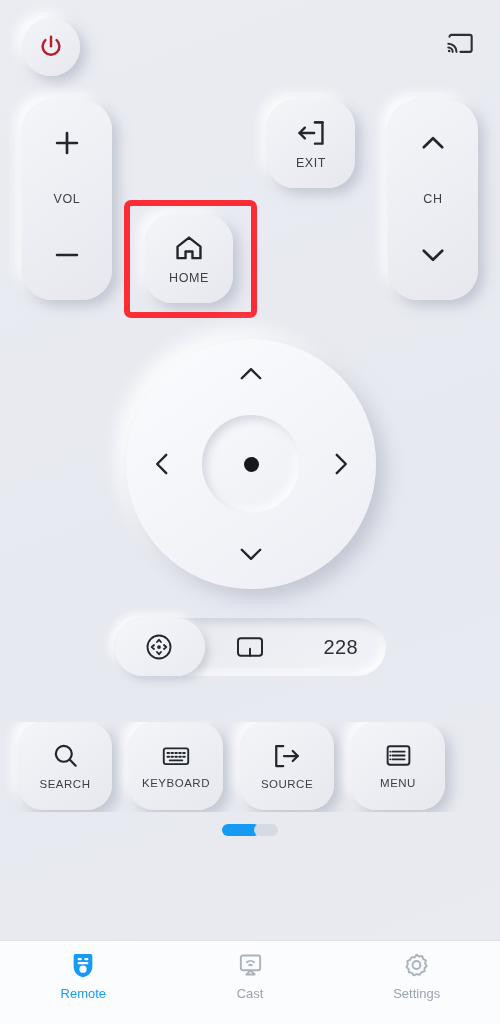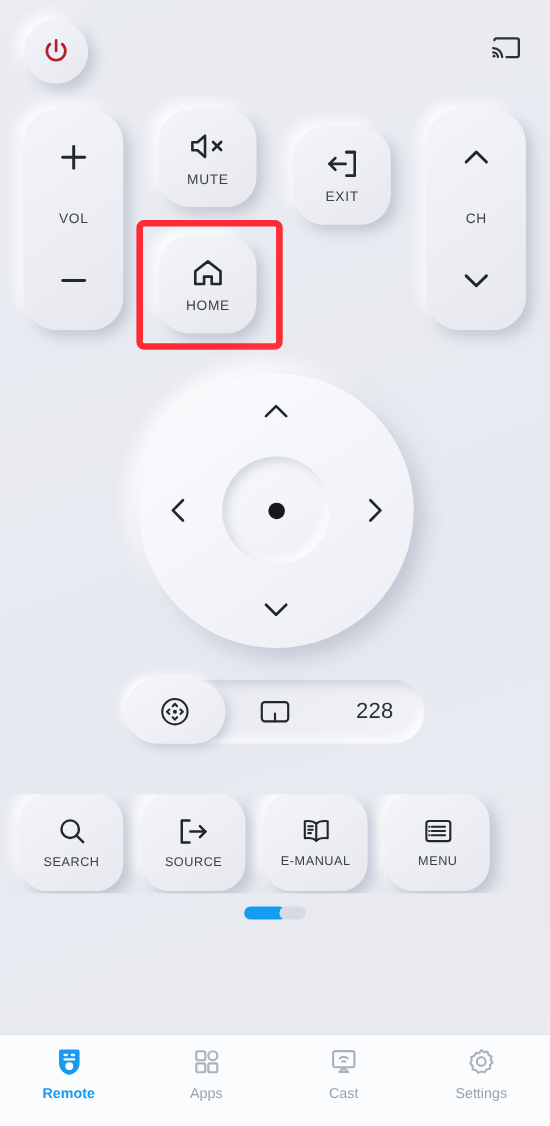--- a/index.html
+++ b/index.html
@@ -66,21 +66,21 @@
   
   .sqbtn {
     position: absolute;
     width: 88px; height: 88px;
     border-radius: 27px;
     display: flex; flex-direction: column;
     align-items: center; justify-content: center;
     gap: 9px; cursor: pointer;
   }
   #mute-btn { left: 145px; top: 100px; }
-  #exit-btn { left: 267px; top: 116px; }
+  #exit-btn { left: 267px; top: 100px; }
   #home-btn { left: 145px; top: 215px; }
   #back-btn { left: 267px; top: 215px; }
 
   
   #home-highlight {
     position: absolute;
     left: 124px; top: 200px;
     width: 133px; height: 118px;
     border: 6px solid #fb2c36;
     border-radius: 7px;
@@ -179,21 +179,21 @@
     background: #fbfcfd;
     border-top: 1px solid #dfe3ea;
     display: flex; align-items: flex-start;
     padding-top: 10px;
   }
   .nav-item {
     flex: 1; display: flex; flex-direction: column;
     align-items: center; gap: 7px; cursor: pointer;
   }
   .nav-lbl { font-size: 13px; color: #9aa3ad; font-weight: 500; }
-  .nav-item.active .nav-lbl { color: #159bf3; font-weight: 700; }
+  .nav-item.active .nav-lbl { color: #159bf3; font-weight: 400; }
 </style>
 </head>
 <body>
 
 <div id="app">
 
   <div id="header">
     <div id="power-btn" class="neu">
       <span class="ico">
         <svg width="28" height="28" viewBox="0 0 24 24" fill="none" stroke="#b3202a" stroke-width="2.1" stroke-linecap="round">
@@ -245,30 +245,20 @@
     <div class="lbl">CH</div>
     <div class="rocker-half">
       <span class="ico">
         <svg width="34" height="34" viewBox="0 0 24 24" fill="none" stroke="#22262d" stroke-width="1.9" stroke-linecap="round" stroke-linejoin="round">
           <path d="M5.5 9 L12 15.4 L18.5 9"></path>
         </svg>
       </span>
     </div>
   </div>
 
-  <div id="mute-btn" class="sqbtn neu">
-    <span class="ico">
-      <svg width="34" height="30" viewBox="0 0 26 22" fill="none" stroke="#22262d" stroke-width="1.8" stroke-linecap="round" stroke-linejoin="round">
-        <path d="M2.2 8.2 H5.8 L11 3.6 V18.4 L5.8 13.8 H2.2 Z"></path>
-        <path d="M16.6 8 L22.2 13.6"></path>
-        <path d="M22.2 8 L16.6 13.6"></path>
-      </svg>
-    </span>
-    <div class="lbl">MUTE</div>
-  </div>
 
   <div id="exit-btn" class="sqbtn neu">
     <span class="ico">
       <svg width="32" height="30" viewBox="0 0 24 22" fill="none" stroke="#22262d" stroke-width="1.8" stroke-linecap="round" stroke-linejoin="round">
         <path d="M15 3 H20.6 V19 H15"></path>
         <path d="M20.6 3 H15"></path>
         <path d="M14.4 11 H3.4"></path>
         <path d="M7.4 7 L3.4 11 L7.4 15"></path>
       </svg>
     </span>
@@ -349,43 +339,43 @@
     <div class="shortcut neu">
       <span class="ico">
         <svg width="29" height="29" viewBox="0 0 24 24" fill="none" stroke="#22262d" stroke-width="1.8" stroke-linecap="round">
           <circle cx="10.6" cy="10.6" r="6.6"></circle>
           <path d="M15.6 15.6 L20.4 20.4"></path>
         </svg>
       </span>
       <div class="lbl">SEARCH</div>
     </div>
 
+    <div class="shortcut neu">
+      <span class="ico">
+        <svg width="30" height="26" viewBox="0 0 26 22" fill="none" stroke="#22262d" stroke-width="1.6" stroke-linecap="round" stroke-linejoin="round">
+          <rect x="2.4" y="4.4" width="21.2" height="13.6" rx="1.8"></rect>
+          <path d="M5.6 8.4 h1.4 M9 8.4 h1.4 M12.4 8.4 h1.4 M15.8 8.4 h1.4 M19.2 8.4 h1.4" stroke-width="1.7"></path>
+          <path d="M5.6 11.6 h1.4 M9 11.6 h1.4 M12.4 11.6 h1.4 M15.8 11.6 h1.4 M19.2 11.6 h1.4" stroke-width="1.7"></path>
+          <path d="M7.6 14.8 H18.4" stroke-width="1.7"></path>
+        </svg>
+      </span>
+      <div class="lbl">KEYBOARD</div>
+    </div>
 
     <div class="shortcut neu">
       <span class="ico">
         <svg width="30" height="28" viewBox="0 0 24 22" fill="none" stroke="#22262d" stroke-width="1.8" stroke-linecap="round" stroke-linejoin="round">
           <path d="M9 3 H3.4 V19 H9"></path>
           <path d="M9.6 11 H20.6"></path>
           <path d="M16.6 7 L20.6 11 L16.6 15"></path>
         </svg>
       </span>
       <div class="lbl">SOURCE</div>
     </div>
 
-    <div class="shortcut neu">
-      <span class="ico">
-        <svg width="29" height="27" viewBox="0 0 24 22" fill="none" stroke="#22262d" stroke-width="1.6" stroke-linecap="round" stroke-linejoin="round">
-          <path d="M12 5.4 C10 3.5 6.6 3.2 3.4 3.6 V16.4 C6.6 16 10 16.3 12 18.2"></path>
-          <path d="M12 5.4 C14 3.5 17.4 3.2 20.6 3.6 V16.4 C17.4 16 14 16.3 12 18.2"></path>
-          <path d="M12 5.4 V18.2"></path>
-          <path d="M6 7.4 h3.4 M6 10 h3.4 M6 12.6 h2"></path>
-        </svg>
-      </span>
-      <div class="lbl">E-MANUAL</div>
-    </div>
 
     <div class="shortcut neu">
       <span class="ico">
         <svg width="29" height="27" viewBox="0 0 24 22" fill="none" stroke="#22262d" stroke-width="1.6" stroke-linecap="round" stroke-linejoin="round">
           <rect x="3" y="3.4" width="18" height="15.2" rx="2"></rect>
           <path d="M7 7.8 h10 M7 11 h10 M7 14.2 h10"></path>
           <circle cx="5.2" cy="7.8" r="0.8" fill="#22262d" stroke="none"></circle>
           <circle cx="5.2" cy="11" r="0.8" fill="#22262d" stroke="none"></circle>
           <circle cx="5.2" cy="14.2" r="0.8" fill="#22262d" stroke="none"></circle>
         </svg>
@@ -407,31 +397,20 @@
           <path d="M3 4.2 A1.6 1.6 0 0 1 4.6 2.6 H17.4 A1.6 1.6 0 0 1 19 4.2 V13.4 C19 18.2 15.4 21.4 11 22.6 C6.6 21.4 3 18.2 3 13.4 Z" fill="#159bf3"></path>
           <rect x="6.4" y="6" width="3.6" height="1.9" rx="0.9" fill="#ffffff"></rect>
           <rect x="12" y="6" width="3.6" height="1.9" rx="0.9" fill="#ffffff"></rect>
           <rect x="6.4" y="9.4" width="9.2" height="1.9" rx="0.9" fill="#ffffff"></rect>
           <circle cx="11" cy="15.6" r="3.1" fill="#ffffff"></circle>
         </svg>
       </span>
       <div class="nav-lbl">Remote</div>
     </div>
 
-    <div class="nav-item">
-      <span class="ico">
-        <svg width="26" height="28" viewBox="0 0 22 24" fill="none" stroke="#aab2bc" stroke-width="1.7" stroke-linejoin="round">
-          <rect x="2.8" y="4" width="7" height="7" rx="1.4"></rect>
-          <rect x="12.2" y="4" width="7" height="7" rx="3.5"></rect>
-          <rect x="2.8" y="13.4" width="7" height="7" rx="1.4"></rect>
-          <rect x="12.2" y="13.4" width="7" height="7" rx="1.4"></rect>
-        </svg>
-      </span>
-      <div class="nav-lbl">Apps</div>
-    </div>
 
 
     <div class="nav-item">
       <span class="ico">
         <svg width="27" height="28" viewBox="0 0 24 24" fill="none" stroke="#aab2bc" stroke-width="1.7" stroke-linecap="round" stroke-linejoin="round">
           <rect x="3.4" y="3.6" width="17.2" height="13" rx="1.8"></rect>
           <path d="M8.8 9.6 A4.6 4.6 0 0 1 15.2 9.6"></path>
           <path d="M10.8 12.2 A2 2 0 0 1 13.2 12.2"></path>
           <path d="M8.4 20.4 L12 16.8 L15.6 20.4 Z"></path>
         </svg>

